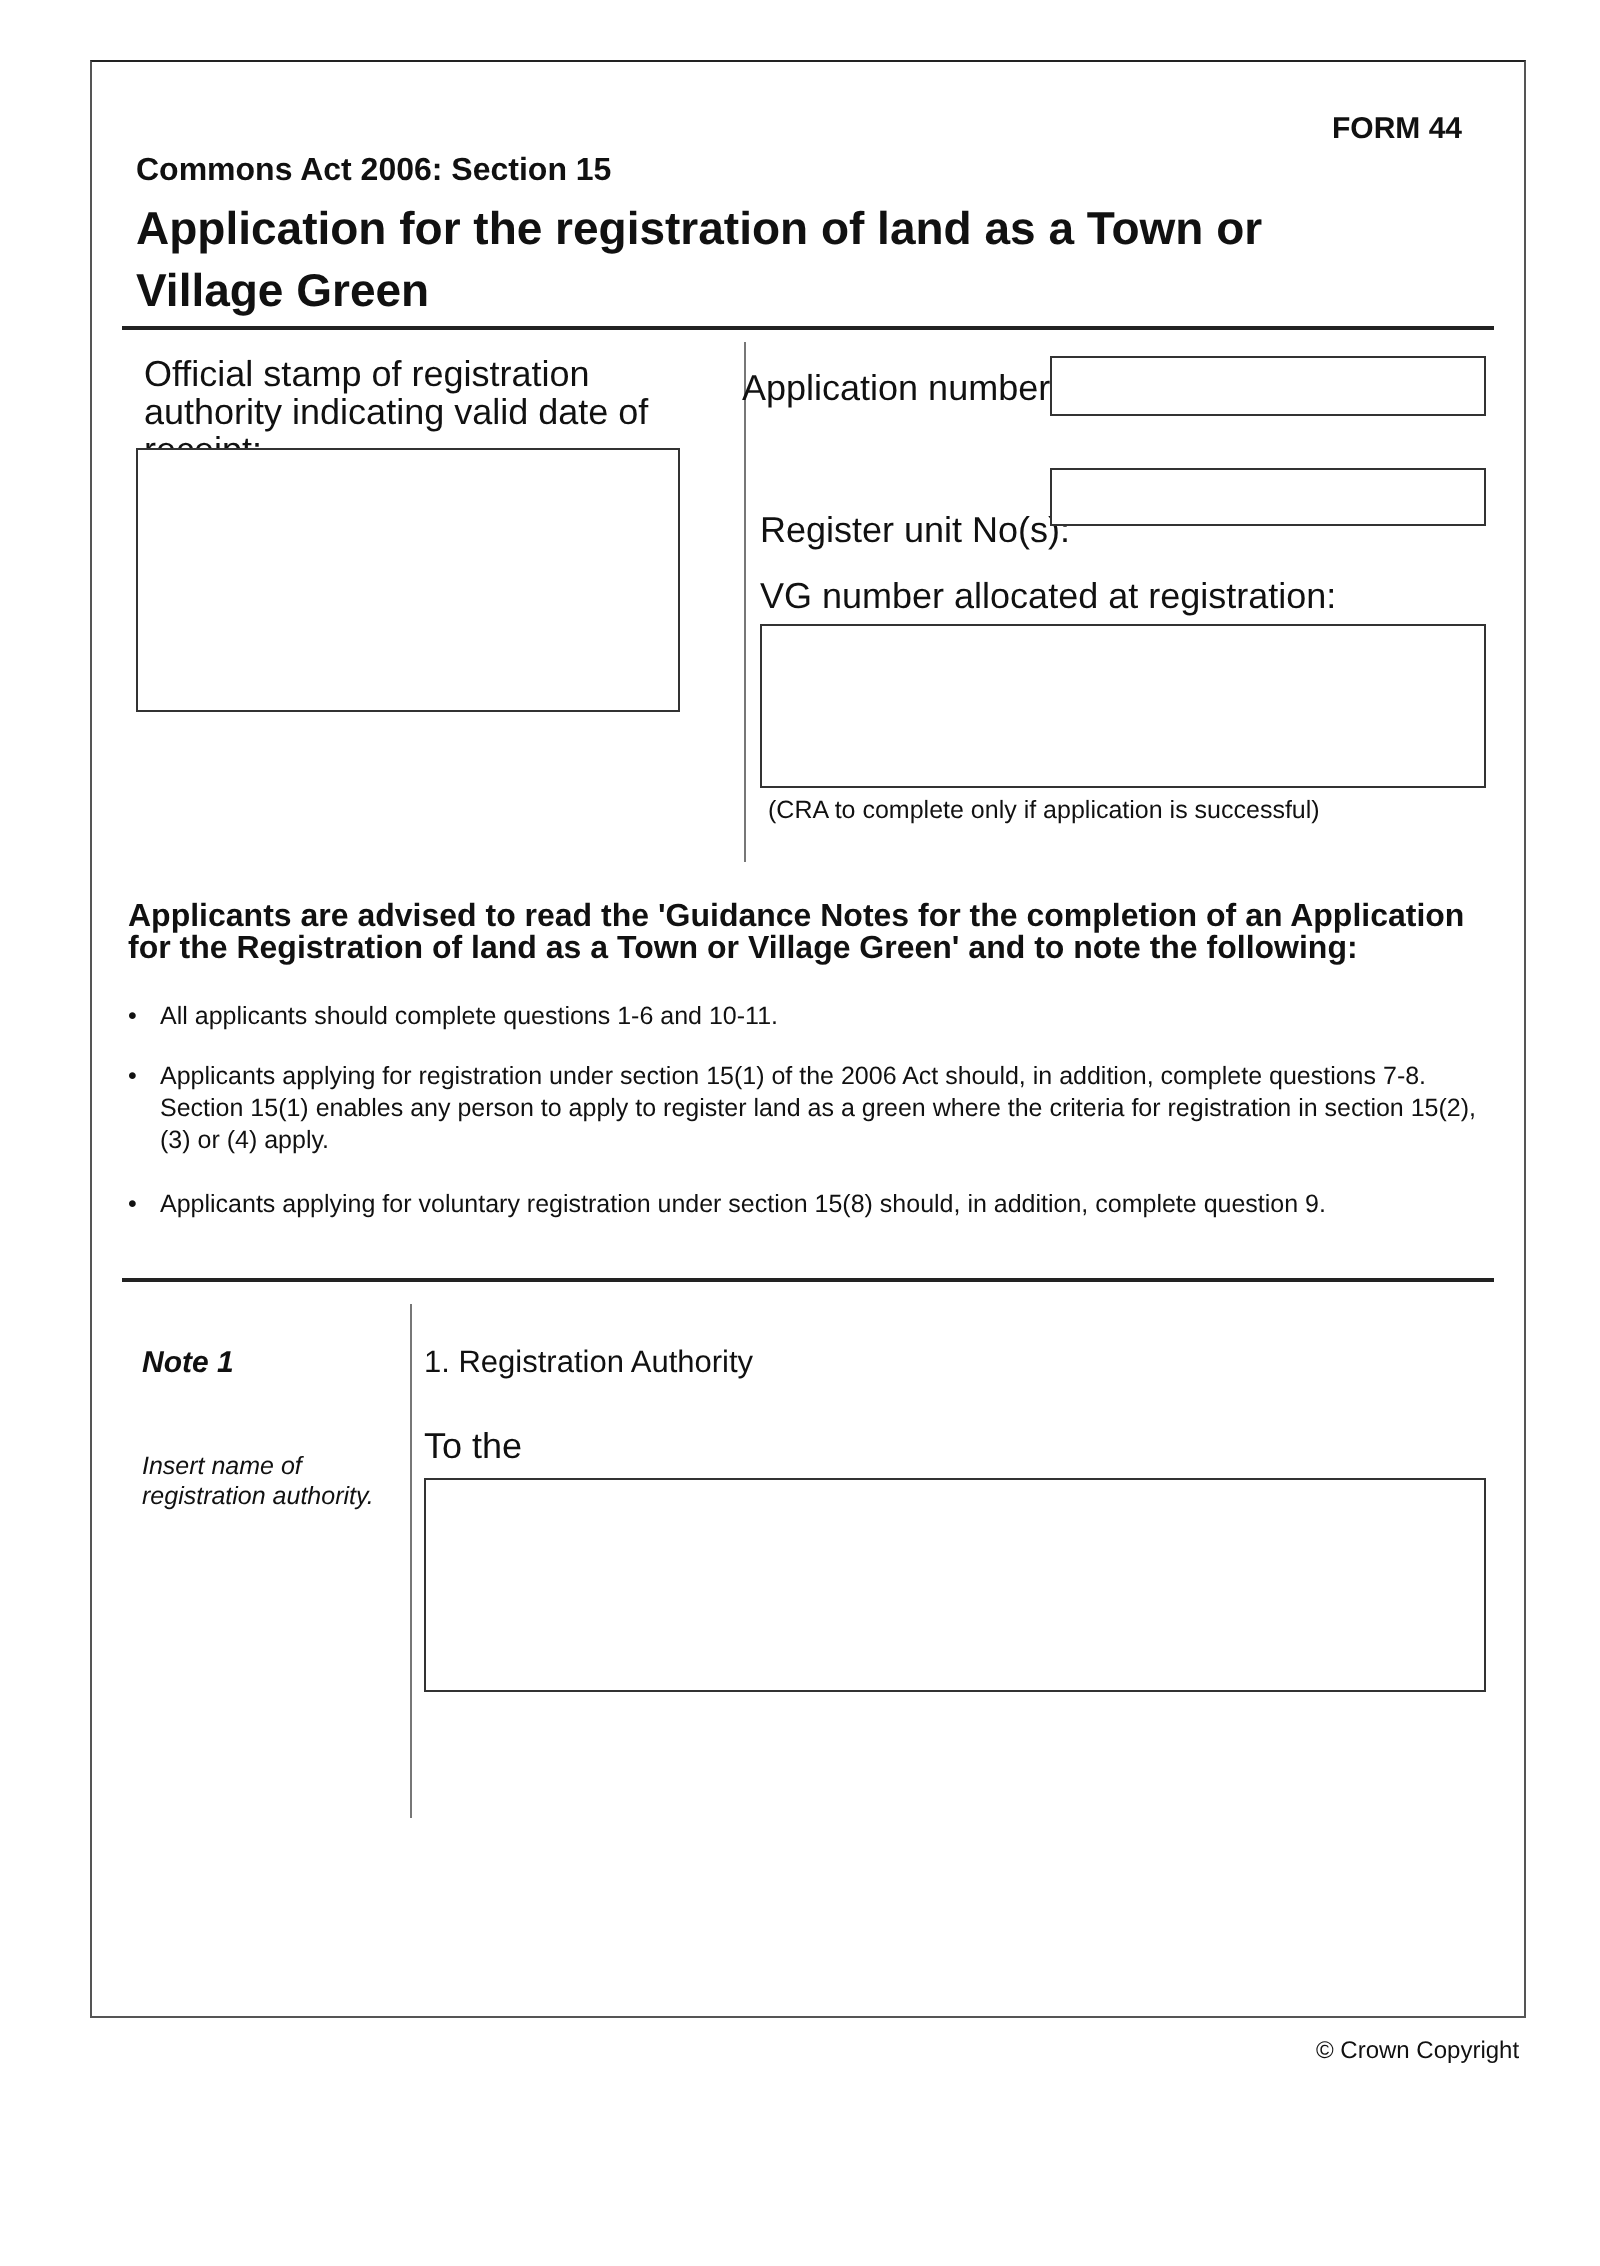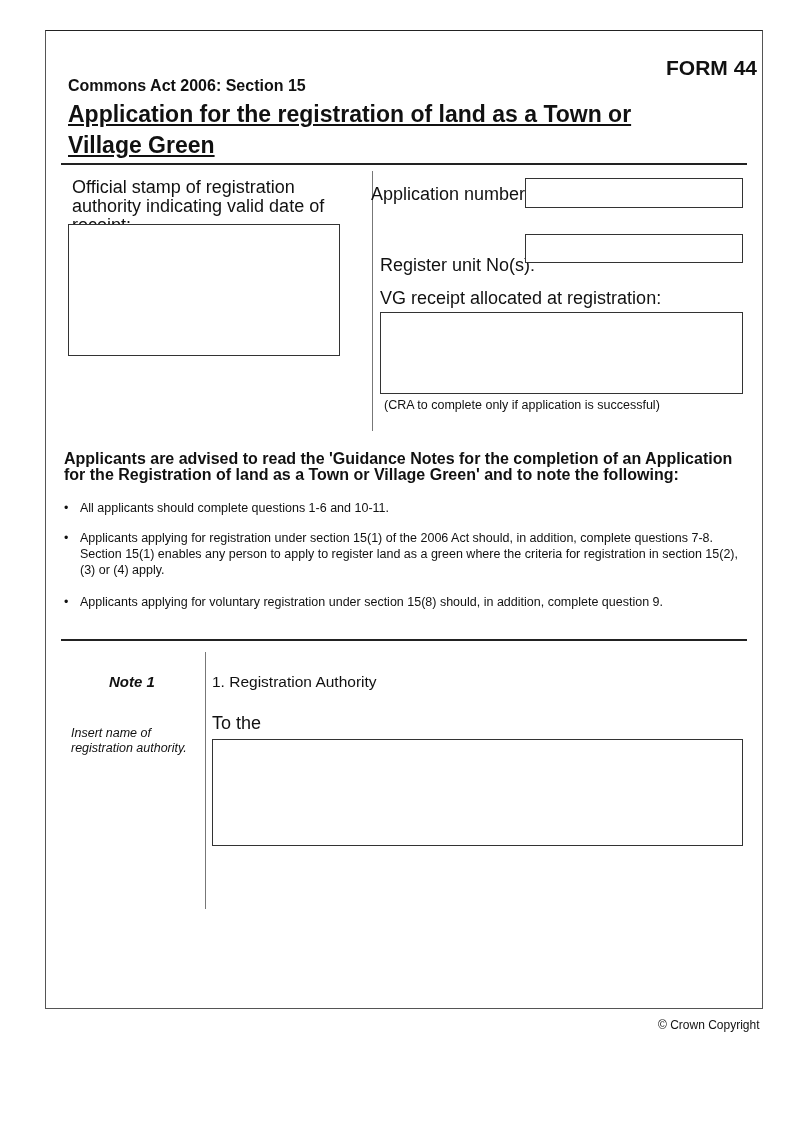--- a/index.html
+++ b/index.html
@@ -21,32 +21,31 @@
       top: 30px;
       width: 718px;
       height: 979px;
       border: 1px solid #555555;
       border-top-color: #222222;
       box-sizing: border-box;
     }
     .abs { position: absolute; }
     .form-number {
       left: 666px; top: 56px;
-      font-size: 21px; font-weight: bold;
+      font-size: 15px; font-weight: bold;
     }
     .act-title {
       left: 68px; top: 77px;
       font-size: 16px; font-weight: bold;
     }
     .main-title {
       left: 68px; top: 99px;
       width: 640px;
       font-size: 23px; font-weight: bold;
       line-height: 31px;
-      text-decoration: underline;
     }
     .rule-thick {
       left: 61px; width: 686px; height: 2px;
       background: #222222;
     }
     .vline {
       width: 1px;
       background: #777777;
     }
     .label-lg {
@@ -76,21 +75,21 @@
     }
     .bullet .dot {
       width: 16px;
       flex: 0 0 16px;
     }
     .bullet .txt {
       flex: 1;
     }
     .note-title {
       left: 71px; top: 673px;
-      font-size: 15px; font-weight: bold; font-style: italic; margin-left: 38px;
+      font-size: 15px; font-weight: bold; font-style: italic;
     }
     .note-body {
       left: 71px; top: 692px;
       width: 120px;
       font-size: 12.5px; font-style: italic;
       line-height: 15px;
       margin-top: 34px;
     }
     .q-title {
       left: 212px; top: 673px;
@@ -115,21 +114,21 @@
 <div class="abs box" style="left:68px; top:224px; width:272px; height:132px;"></div>
 
 <div class="abs vline" style="left:372px; top:171px; height:260px;"></div>
 
 <div class="abs label-lg" style="left:371px; top:185px;text-align:right;">Application number:</div>
 <div class="abs box" style="left:525px; top:178px; width:218px; height:30px;"></div>
 
 <div class="abs label-lg" style="left:380px; top:256px;">Register unit No(s):</div>
 <div class="abs box" style="left:525px; top:234px; width:218px; height:29px;"></div>
 
-<div class="abs label-lg" style="left:380px; top:289px;">VG receipt allocated at registration:</div>
+<div class="abs label-lg" style="left:380px; top:289px;">VG number allocated at registration:</div>
 <div class="abs box" style="left:380px; top:312px; width:363px; height:82px;"></div>
 <div class="abs small-note" style="left:384px; top:398px;">(CRA to complete only if application is successful)</div>
 
 <div class="abs advice">Applicants are advised to read the 'Guidance Notes for the completion of an Application for the Registration of land as a Town or Village Green' and to note the following:</div>
 
 <div class="abs bullet" style="top:500px;">
   <span class="dot">•</span>
   <span class="txt">All applicants should complete questions 1-6 and 10-11.</span>
 </div>
 <div class="abs bullet" style="top:530px;">

